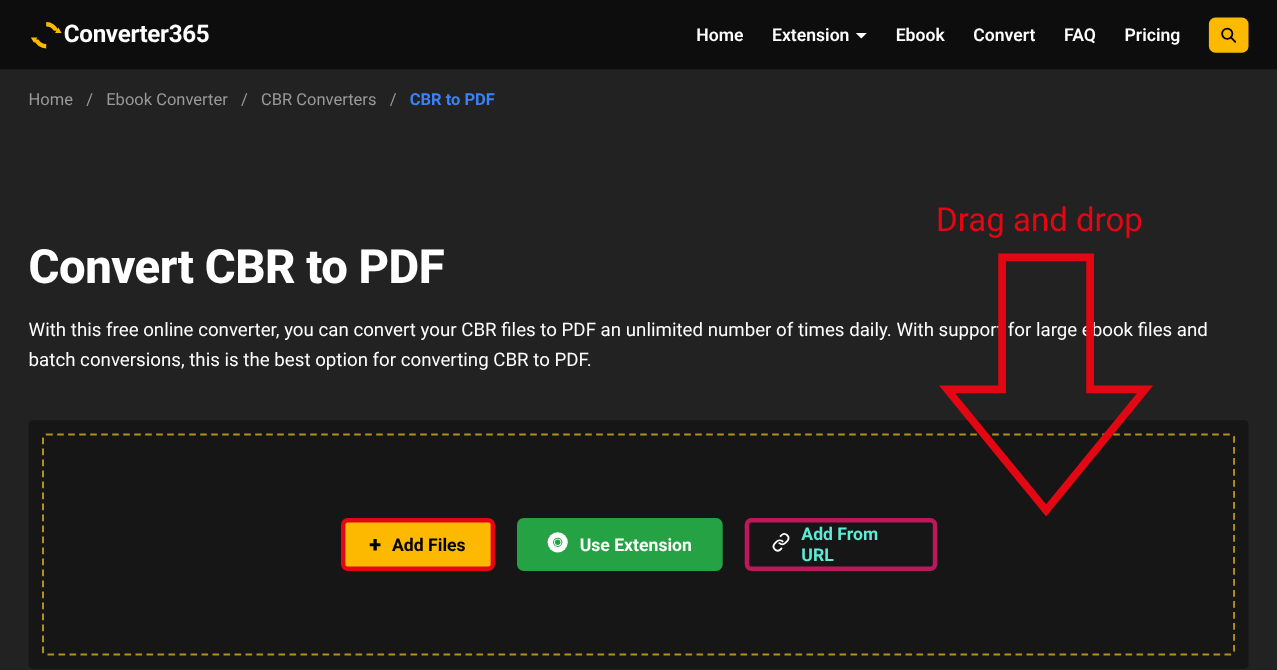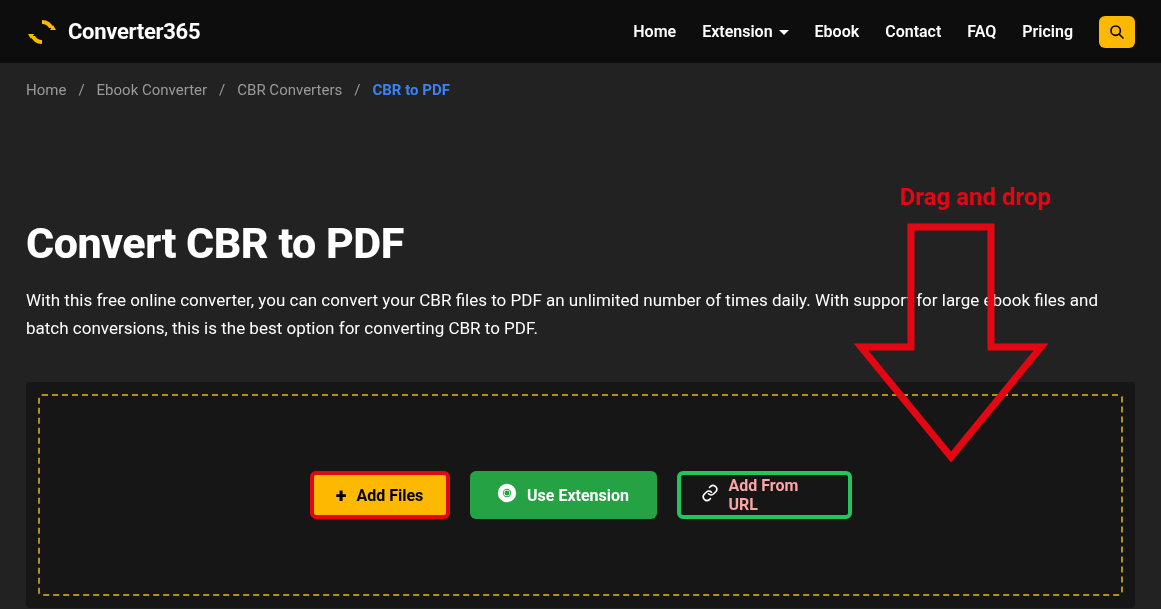--- a/index.html
+++ b/index.html
@@ -20,21 +20,20 @@
       background: #0d0d0d;
       height: 63px;
       display: flex;
       align-items: center;
       justify-content: space-between;
       padding: 0 26px;
     }
     .logo-area {
       display: flex;
       align-items: center;
-      gap: 10px;
     }
     .logo-icon {
       width: 32px;
       height: 32px;
       display: flex;
       align-items: center;
       justify-content: center;
     }
     .logo-icon svg {
       width: 32px;
@@ -155,22 +154,22 @@
       border: 4px solid #e30613;
       width: 140px;
     }
     .btn-extension {
       background: #25a244;
       color: #ffffff;
       width: 187px;
     }
     .btn-url {
       background: transparent;
-      color: #fca5a5;
-      border: 4px solid #22c55e;
+      color: #5eead4;
+      border: 4px solid #be185d;
       width: 175px;
     }
     .plus-icon {
       font-size: 20px;
       font-weight: 900;
     }
     .chrome-icon svg {
       width: 20px;
       height: 20px;
     }
@@ -180,23 +179,23 @@
     }
     
     .annotation {
       position: absolute;
       top: -35px;
       right: 110px;
       z-index: 10;
     }
     .annotation-text {
       color: #e30613;
-      font-size: 24px;
-      font-weight: 700;
-      text-align: right;
+      font-size: 30px;
+      font-weight: 400;
+      text-align: left;
       margin-bottom: 6px;
     }
   </style>
 </head>
 <body>
 
 <div class="header">
   <div class="logo-area">
     <div class="logo-icon">
       <svg viewBox="0 0 32 32">
@@ -213,21 +212,21 @@
         <span>Home</span>
       </div>
     <div class="nav-item">
       <span>Extension</span>
       <span class="chevron-down"></span>
     </div>
     <div class="nav-item">
         <span>Ebook</span>
       </div>
     <div class="nav-item">
-        <span>Contact</span>
+        <span>Convert</span>
       </div>
     <div class="nav-item">
         <span>FAQ</span>
       </div>
     <div class="nav-item">
         <span>Pricing</span>
       </div>
     <div class="search-btn">
       <svg viewBox="0 0 24 24">
         <circle cx="10" cy="10" r="7" stroke="#000" stroke-width="2.5" fill="none"></circle>

